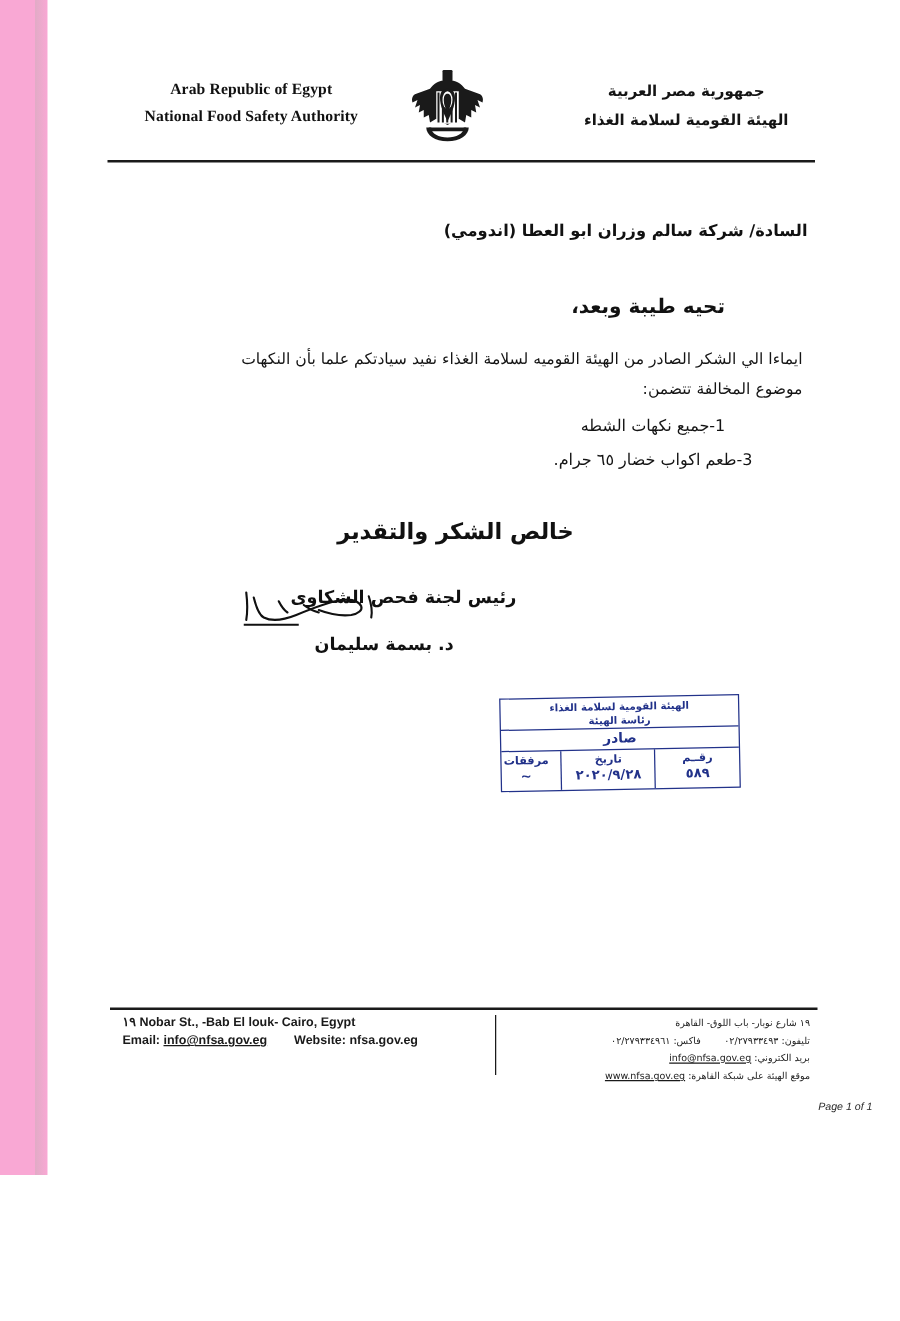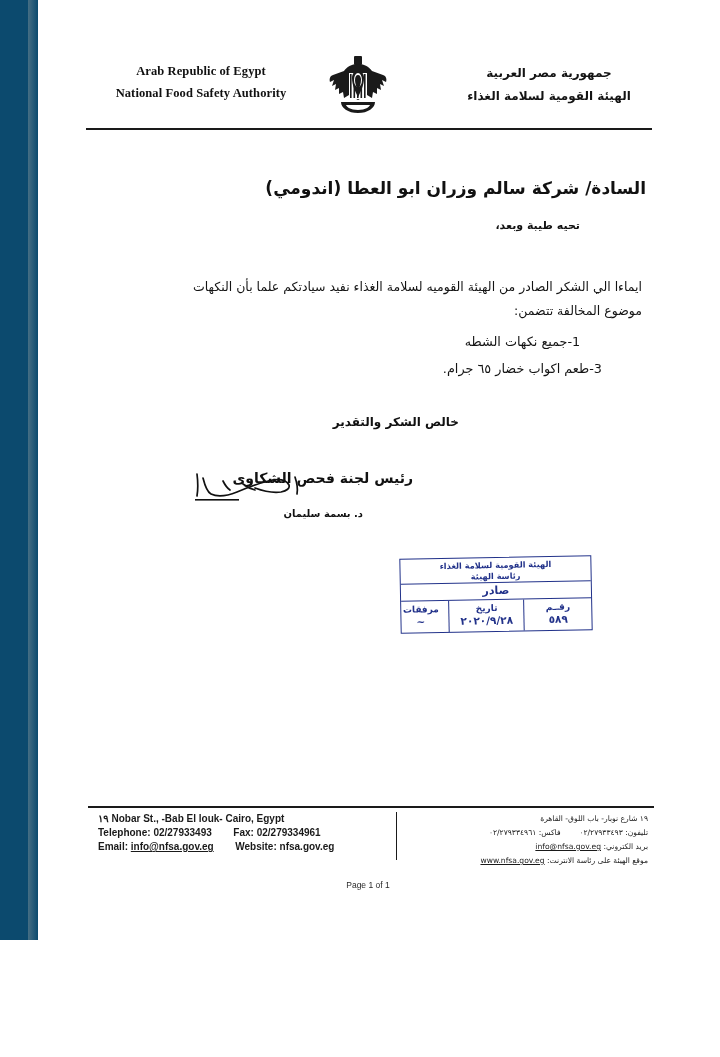--- a/index.html
+++ b/index.html
@@ -13,21 +13,21 @@
     position: relative;
     font-family: "Liberation Serif", serif;
     overflow: hidden;
   }
 
   .page {
     position: absolute;
     left: 0; top: 0;
     width: 575px;
     height: 1057px;
-    background: #0c4a6e;
+    background: #f9a8d4;
   }
 
   
   .scan-edge-left {
     position: absolute;
     left: 28px; top: 0;
     width: 10px; height: 940px;
     background: linear-gradient(to right, rgba(180,178,172,0.35), rgba(255,255,255,0));
   }
   .scan-edge-right {
@@ -95,31 +95,31 @@
     background: #1a1a1a;
   }
 
   
   .addressee {
     position: absolute;
     right: 52px; top: 178px;
     direction: rtl;
     font-family: "DejaVu Sans", sans-serif;
     font-weight: bold;
-    font-size: 17px;
+    font-size: 13px;
     color: #111111;
     white-space: nowrap;
   }
   .greeting {
     position: absolute;
-    right: 118px; top: 219px;
-    direction: rtl;
-    font-family: "DejaVu Sans", sans-serif;
-    font-weight: bold;
-    font-size: 11px;
+    right: 118px; top: 235px;
+    direction: rtl;
+    font-family: "DejaVu Sans", sans-serif;
+    font-weight: bold;
+    font-size: 16px;
     color: #111111;
     white-space: nowrap;
   }
   .para {
     position: absolute;
     right: 56px; top: 275px;
     width: 450px;
     direction: rtl;
     text-align: right;
     font-family: "DejaVu Sans", sans-serif;
@@ -142,21 +142,21 @@
   }
   .list li { white-space: nowrap; }
 
   
   .closing {
     position: absolute;
     right: 239px; top: 415px;
     direction: rtl;
     font-family: "DejaVu Sans", sans-serif;
     font-weight: bold;
-    font-size: 12px;
+    font-size: 18px;
     color: #111111;
     white-space: nowrap;
   }
   .sig-title {
     position: absolute;
     right: 285px; top: 443px;
     direction: rtl;
     font-family: "DejaVu Sans", sans-serif;
     font-weight: bold;
     font-size: 14px;
@@ -168,21 +168,21 @@
     position: absolute;
     left: 155px; top: 468px;
     width: 120px; height: 40px;
   }
   .sig-name {
     position: absolute;
     right: 335px; top: 508px;
     direction: rtl;
     font-family: "DejaVu Sans", sans-serif;
     font-weight: bold;
-    font-size: 10px;
+    font-size: 14px;
     color: #111111;
     white-space: nowrap;
   }
 
   
   .stamp {
     position: absolute;
     left: 362px; top: 557px;
     width: 190px;
     border: 1.6px solid #22328a;
@@ -282,24 +282,25 @@
   .footer-en .sp { display:inline-block; width: 16px; }
   .footer-ar .sp { display:inline-block; width: 14px; }
   .link {
     color: #1a1a1a;
     text-decoration: underline;
   }
   .page-num {
     position: absolute;
     left: 0; top: 880px;
     width: 660px;
-    text-align: center;
+    text-align: right;
     font-family: "Liberation Sans", sans-serif;
     font-size: 8.5px;
     color: #2a2a2a;
+    font-style: italic;
   }
 
   
   .bottom-band {
     position: absolute;
     left: 0; top: 940px;
     width: 720px;
     height: 117px;
     background: #ffffff;
   }
@@ -397,27 +398,20 @@
           <div class="val">~</div>
         </div>
       </div>
     </div>
 
     <div class="footer-rule"></div>
     <div class="footer">
       <div class="footer-en">
         <div class="fe-line">١٩ Nobar St., -Bab El louk- Cairo, Egypt</div>
         <div class="fe-line">
-          <span>Telephone:</span>
-          <span>02/27933493</span>
-          <span class="sp"></span>
-          <span>Fax:</span>
-          <span>02/279334961</span>
-        </div>
-        <div class="fe-line">
           <span>Email:</span>
           <span class="link">info@nfsa.gov.eg</span>
           <span class="sp"></span>
           <span>Website:</span>
           <span>nfsa.gov.eg</span>
         </div>
       </div>
 
       <div class="footer-divider"></div>
 
@@ -428,21 +422,21 @@
           <span>٠٢/٢٧٩٣٣٤٩٣</span>
           <span class="sp"></span>
           <span>فاكس:</span>
           <span>٠٢/٢٧٩٣٣٤٩٦١</span>
         </div>
         <div>
           <span>بريد الكتروني:</span>
           <span class="link">info@nfsa.gov.eg</span>
         </div>
         <div>
-          <span>موقع الهيئة على رئاسة الانترنت:</span>
+          <span>موقع الهيئة على شبكة القاهرة:</span>
           <span class="link">www.nfsa.gov.eg</span>
         </div>
       </div>
     </div>
 
     <div class="page-num">Page 1 of 1</div>
   </div>
 
   <div class="bottom-band">
     

